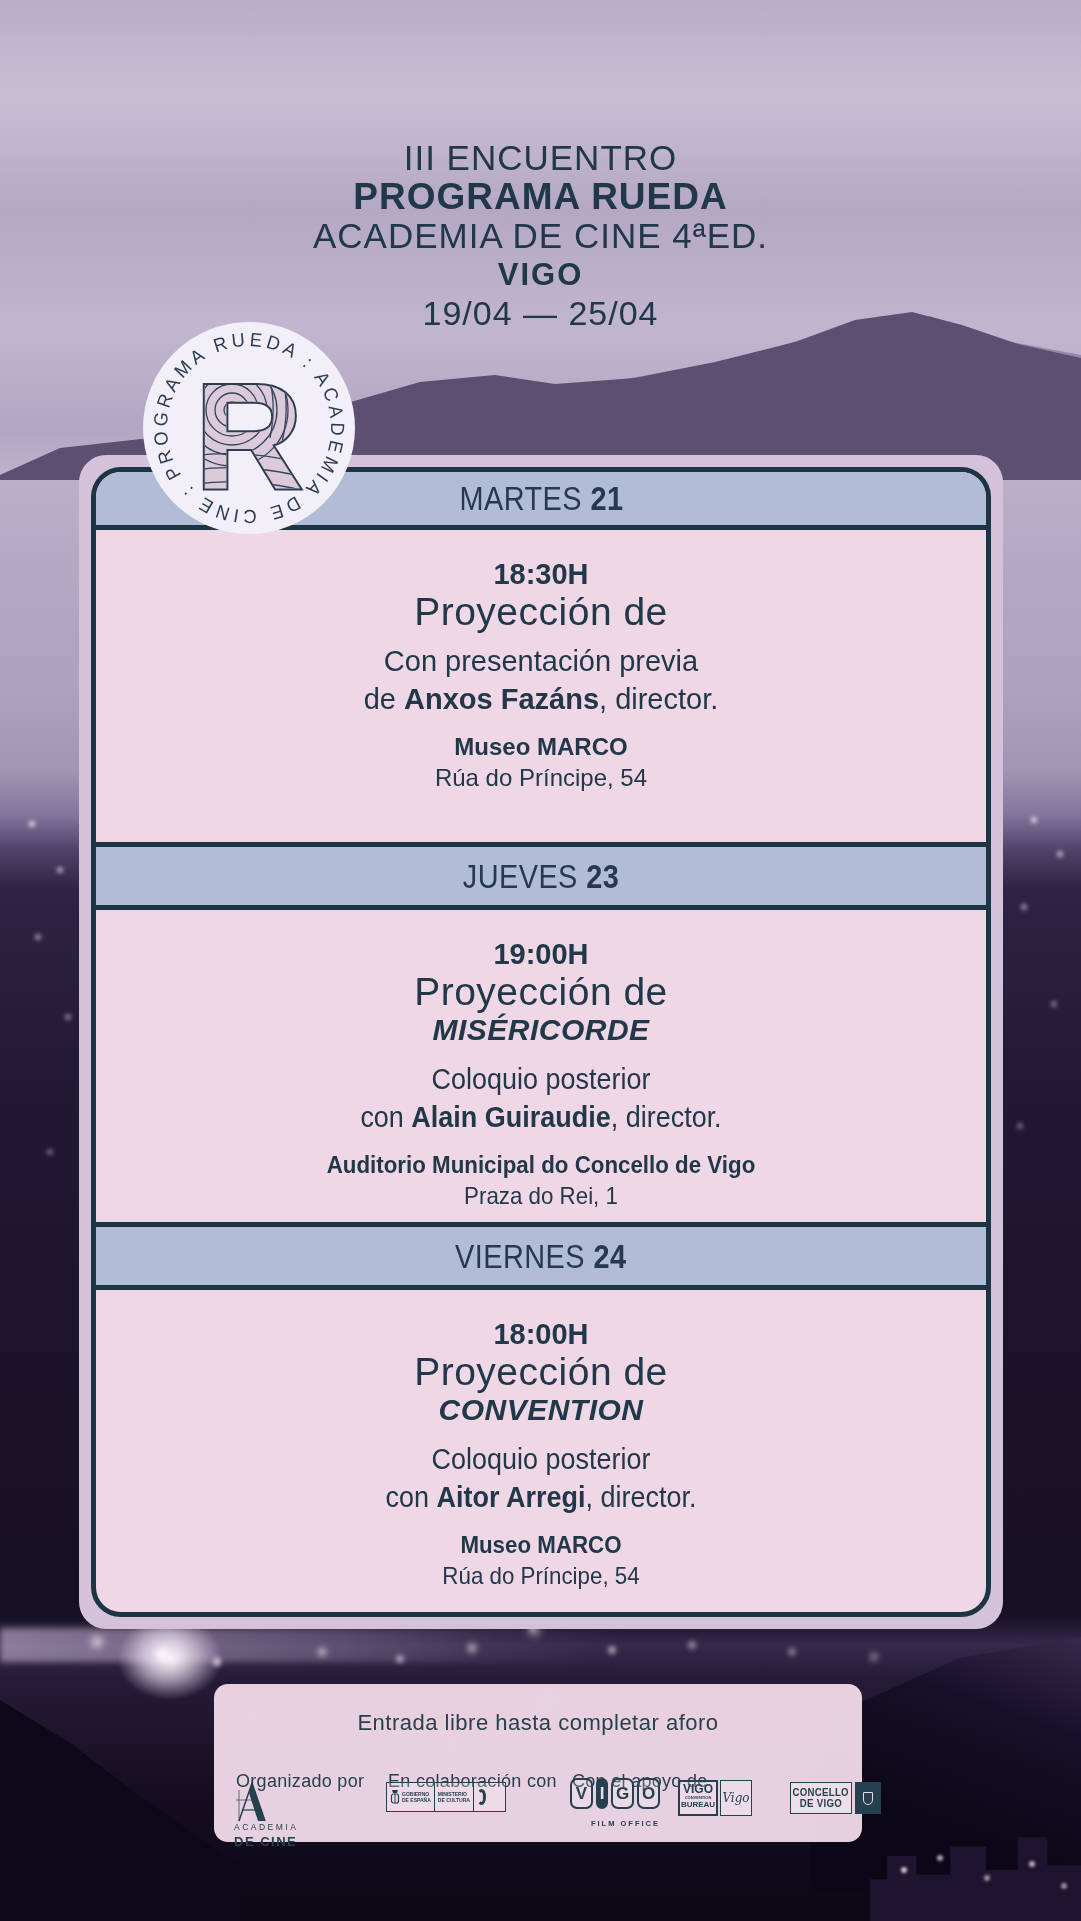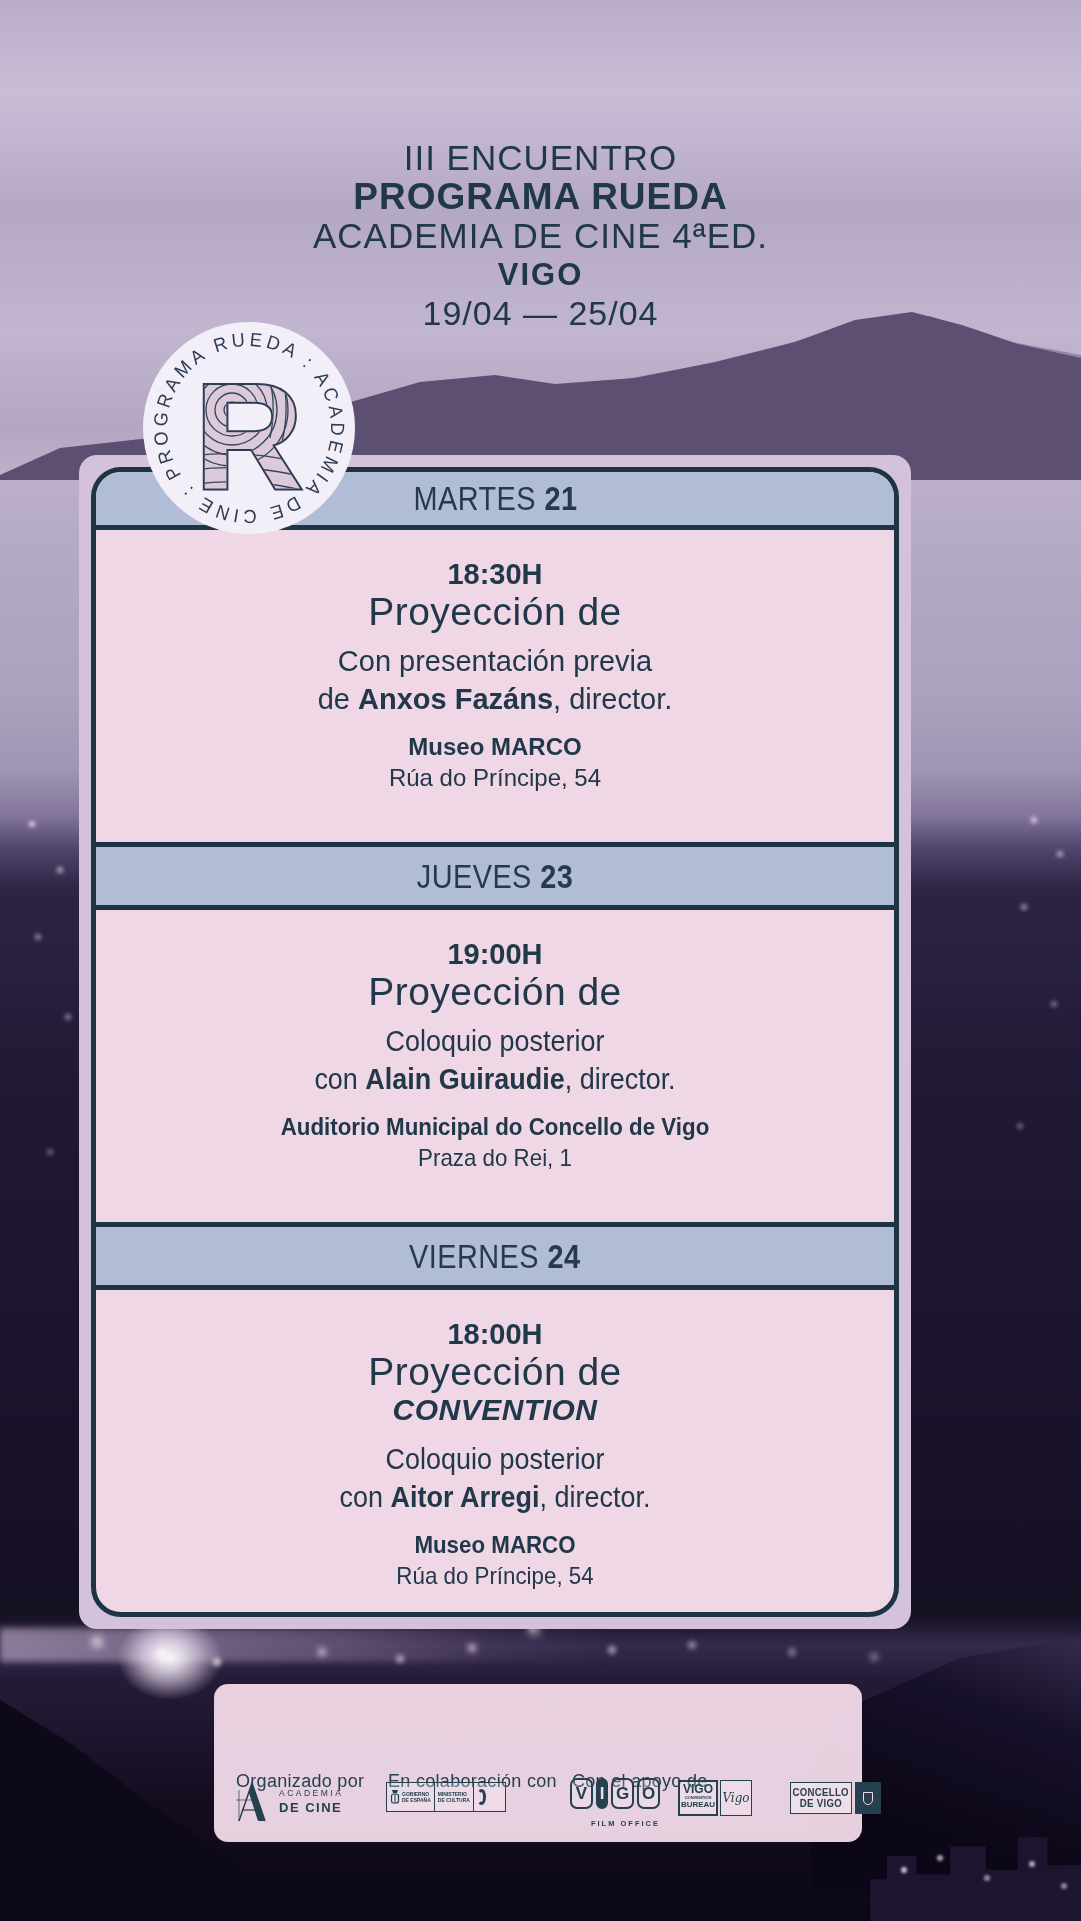--- a/index.html
+++ b/index.html
@@ -71,21 +71,21 @@
   .h-reg{font-size:35px;font-weight:400}
   .h-bold{font-size:37px;font-weight:800}
   .h-vigo{font-size:31px;font-weight:800;letter-spacing:2px}
   .h-dates{font-size:34px;font-weight:400}
   
   .badge{position:absolute;left:143px;top:322px;width:212px;height:212px;border-radius:50%;background:var(--badge-white);z-index:5;}
   .badge .ring{position:absolute;inset:0;transform:rotate(-125deg);}
   .badge .ring text{font-family:"Liberation Sans",sans-serif;font-size:19px;letter-spacing:4px;font-weight:500;fill:#2d3c52;}
   .badge .rglyph{position:absolute;left:31px;top:26px;}
   
-  .card-wrap{position:absolute;left:79px;top:455px;width:832px;height:1174px;background:var(--wrapper);border-radius:18px;}
+  .card-wrap{position:absolute;left:79px;top:455px;width:924px;height:1174px;background:var(--wrapper);border-radius:27px;}
   .card{position:absolute;inset:12px;border:5px solid var(--navy);border-radius:30px;background:var(--pink);overflow:hidden;display:flex;flex-direction:column;}
   .day-band{height:58px;background:var(--band-blue);border-bottom:5px solid var(--navy);display:flex;align-items:center;justify-content:center;color:#26394e;}
   .section + .section .day-band{border-top:5px solid var(--navy);height:68px;}
   .day-text{font-size:34px;letter-spacing:.5px;transform:scaleX(.85);white-space:nowrap;}
   .day-text b{font-weight:800;margin-left:10px;}
   .event{text-align:center;color:var(--text-navy);padding-top:25px;height:312px;}
   .time{font-size:29px;font-weight:800;line-height:38px;}
   .intro{font-size:39px;font-weight:400;letter-spacing:.5px;line-height:38px;}
   .title{font-size:30px;font-weight:800;font-style:italic;letter-spacing:.5px;line-height:38px;}
   .note{font-size:29px;font-weight:300;line-height:38px;margin-top:11px;}
@@ -95,21 +95,21 @@
   .address{font-size:24px;font-weight:300;line-height:31px;}
   .section:nth-child(n+2) .note,.section:nth-child(n+2) .credit,
   .section:nth-child(n+2) .venue,.section:nth-child(n+2) .address{transform:scaleX(.93);}
   
   .footer{position:absolute;left:214px;top:1684px;width:648px;height:158px;border-radius:14px;background:rgba(238,215,229,.97);color:#27404f;}
   .notice{text-align:center;margin-top:26px;font-size:22px;letter-spacing:.5px;}
   .flabel{position:absolute;top:70px;font-size:18px;font-weight:500;letter-spacing:.3px;margin-top:17px;}
   .lab-org{left:22px}.lab-col{left:174px}.lab-sup{left:358px}
   .logo{position:absolute;color:#25404e;}
   
-  .academia{left:20px;top:96px;display:flex;align-items:center;gap:7px;}
+  .academia{left:20px;top:96px;display:flex;flex-direction:column;}
   .academia .txt .l1{font-size:8.5px;letter-spacing:2.5px;}
   .academia .txt .l2{font-size:13px;font-weight:800;letter-spacing:1.5px;margin-top:2px;}
   
   .gobierno{left:172px;top:98px;width:120px;height:30px;border:1.5px solid #25404e;display:flex;align-items:stretch;background:rgba(255,255,255,.25);}
   .gob-cell{display:flex;align-items:center;gap:2px;padding:0 3px;border-right:1.5px solid #25404e;}
   .gob-cell:last-child{border-right:none;}
   .microtxt{font-size:5px;line-height:6px;font-weight:700;}
   .icaa-curl{width:9px;height:16px;border:3px solid #25404e;border-left-color:transparent;border-radius:50%;}
   
   .filmoffice{left:356px;top:94px;}
@@ -205,20 +205,21 @@
       </div>
     </div>
 
     <div class="section">
       <div class="day-band">
         <span class="day-text"><span>JUEVES</span><b>23</b></span>
       </div>
       <div class="event">
         <div class="time">19:00H</div>
         <div class="intro">Proyección de</div>
+        <div class="title">MISÉRICORDE</div>
         <div class="note">Coloquio posterior</div>
         <div class="credit"><span>con </span><b>Alain Guiraudie</b><span>, director.</span></div>
         <div class="venue">Auditorio Municipal do Concello de Vigo</div>
         <div class="address">Praza do Rei, 1</div>
       </div>
     </div>
 
     <div class="section">
       <div class="day-band">
         <span class="day-text"><span>VIERNES</span><b>24</b></span>
@@ -231,20 +232,21 @@
         <div class="credit"><span>con </span><b>Aitor Arregi</b><span>, director.</span></div>
         <div class="venue">Museo MARCO</div>
         <div class="address">Rúa do Príncipe, 54</div>
       </div>
     </div>
 
   </div>
 </div>
 
 <div class="footer">
+  <div class="notice">Entrada libre hasta completar aforo</div>
   <div class="flabel lab-org">Organizado por</div>
   <div class="flabel lab-col">En colaboración con</div>
   <div class="flabel lab-sup">Con el apoyo de</div>
 
   <div class="logo academia">
     <svg width="38" height="42" viewBox="0 0 38 42">
       <path d="M5 41 L18 3 L31 41" fill="none" stroke="#25404e" stroke-width="1.5"></path>
       <path d="M18 3 L31 41 L24 41 L15 13 Z" fill="#25404e"></path>
       <line x1="8" y1="30" x2="28" y2="30" stroke="#25404e" stroke-width="1.2"></line>
       <line x1="5" y1="10" x2="5" y2="41" stroke="#25404e" stroke-width=".7"></line>

